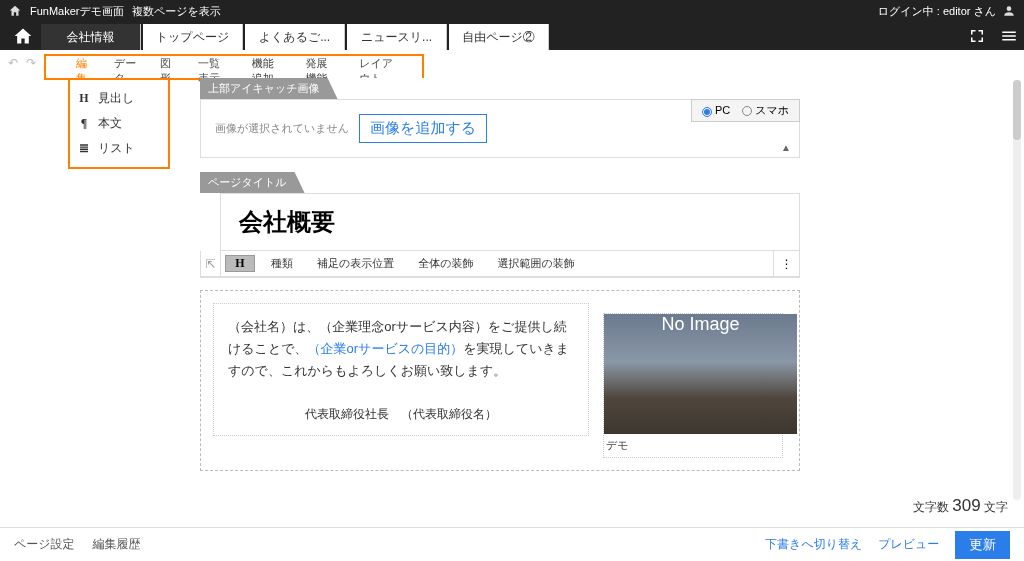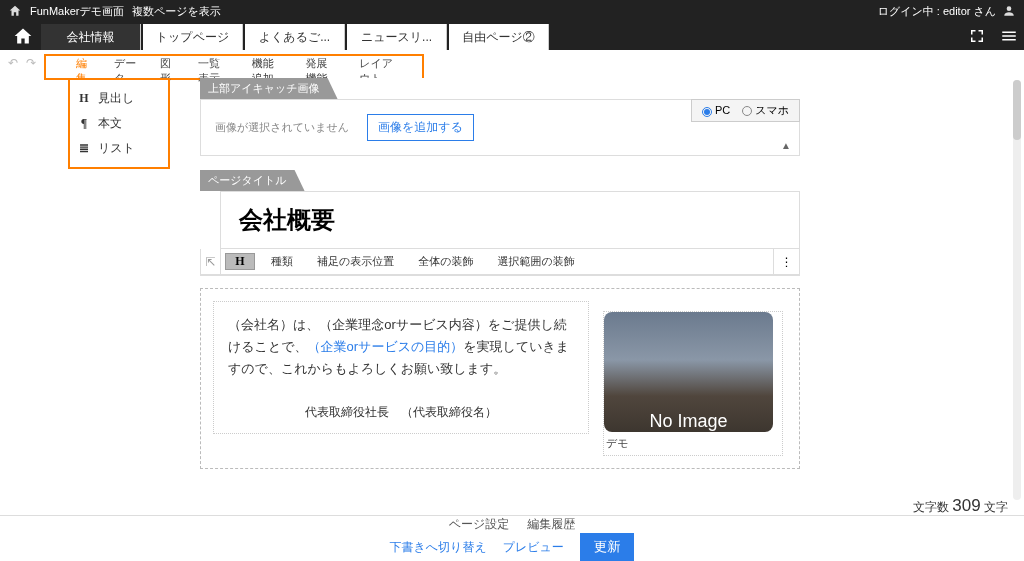--- a/index.html
+++ b/index.html
@@ -139,24 +139,23 @@
       position: relative;
       display:flex;
       align-items:center;
       gap: 10px;
     }
     .muted { color: #888; font-size: 11px; }
     .btn-link {
       color: #2b7de9;
       border: 1px solid #2b7de9;
       padding: 4px 10px;
-      font-size: 12px;
+      font-size: 15px;
       background: #fff;
       cursor: pointer;
-      margin-left: 8px;
     }
     .device-toggle {
       position: absolute;
       top: -1px;
       right: -1px;
       border: 1px solid #ccc;
       background: #f4f4f4;
       display: flex;
       gap: 12px;
       padding: 3px 10px;
@@ -182,35 +181,35 @@
     .seo-hint { color:#b7cff2; font-size:11px; margin-bottom:6px;}
     .h-body-title { font-size:22px; font-weight:bold;}
     
     .body-block { border:1px dashed #bbb; margin-top:12px; padding:12px; position:relative;}
     .body-inner { border:1px dotted #ccc; padding:12px 14px ; }
     .body-text { font-size:13px; color:#333; line-height:1.7;}
     .body-text .link { color:#2b7de9;}
     .body-footer { text-align:center; font-size:12px; color:#333; padding-top:24px;}
     .img-box { border:1px dotted #ccc; margin:10px 4px 0 0; width:180px;}
     .noimg {
-      width: 169px; height: 120px;
+      width: 193px; height: 120px;
       background: linear-gradient(180deg,#6b7a8e 0%, #8a97a7 40%, #50463d 70%, #3d362f 100%);
-      display:flex;align-items:flex-end;justify-content:center;color:#fff;font-size:18px;border-radius:8px;
+      display:flex;align-items:flex-start;justify-content:center;color:#fff;font-size:18px;
     }
     .caption { font-size:11px; color:#444; padding:4px 2px;}
     .body-cols { display:flex; gap:14px; align-items:flex-start;}
     .body-col-left { flex:1;}
     
     .char-count { position: absolute; right: 16px; bottom: 45px; font-size: 12px; color: #333;}
     .char-count .num { font-size: 17px; }
     
     .bottombar {
-      position:absolute; left:0; right:0; bottom:0; height:46px;
+      position:absolute; left:0; right:0; bottom:0; height:34px;
       border-top:1px solid #ddd; background:#fff;
-      display:flex; align-items:center; padding:0 14px; font-size:12px;flex-direction:column;
+      display:flex; align-items:center; padding:0 14px; font-size:12px;
     }
     .bottombar .left { display:flex; gap:18px; color:#555; flex:1;}
     .bottombar .left span { cursor:pointer;}
     .bottombar .right { display:flex; gap:16px; align-items:center;}
     .bottom-link { color:#2b7de9; cursor:pointer;}
     .btn-primary { background:#2b7de9; color:#fff; padding:5px 14px; cursor:pointer; border:none;}
   </style>
 </head>
 <body>
 

